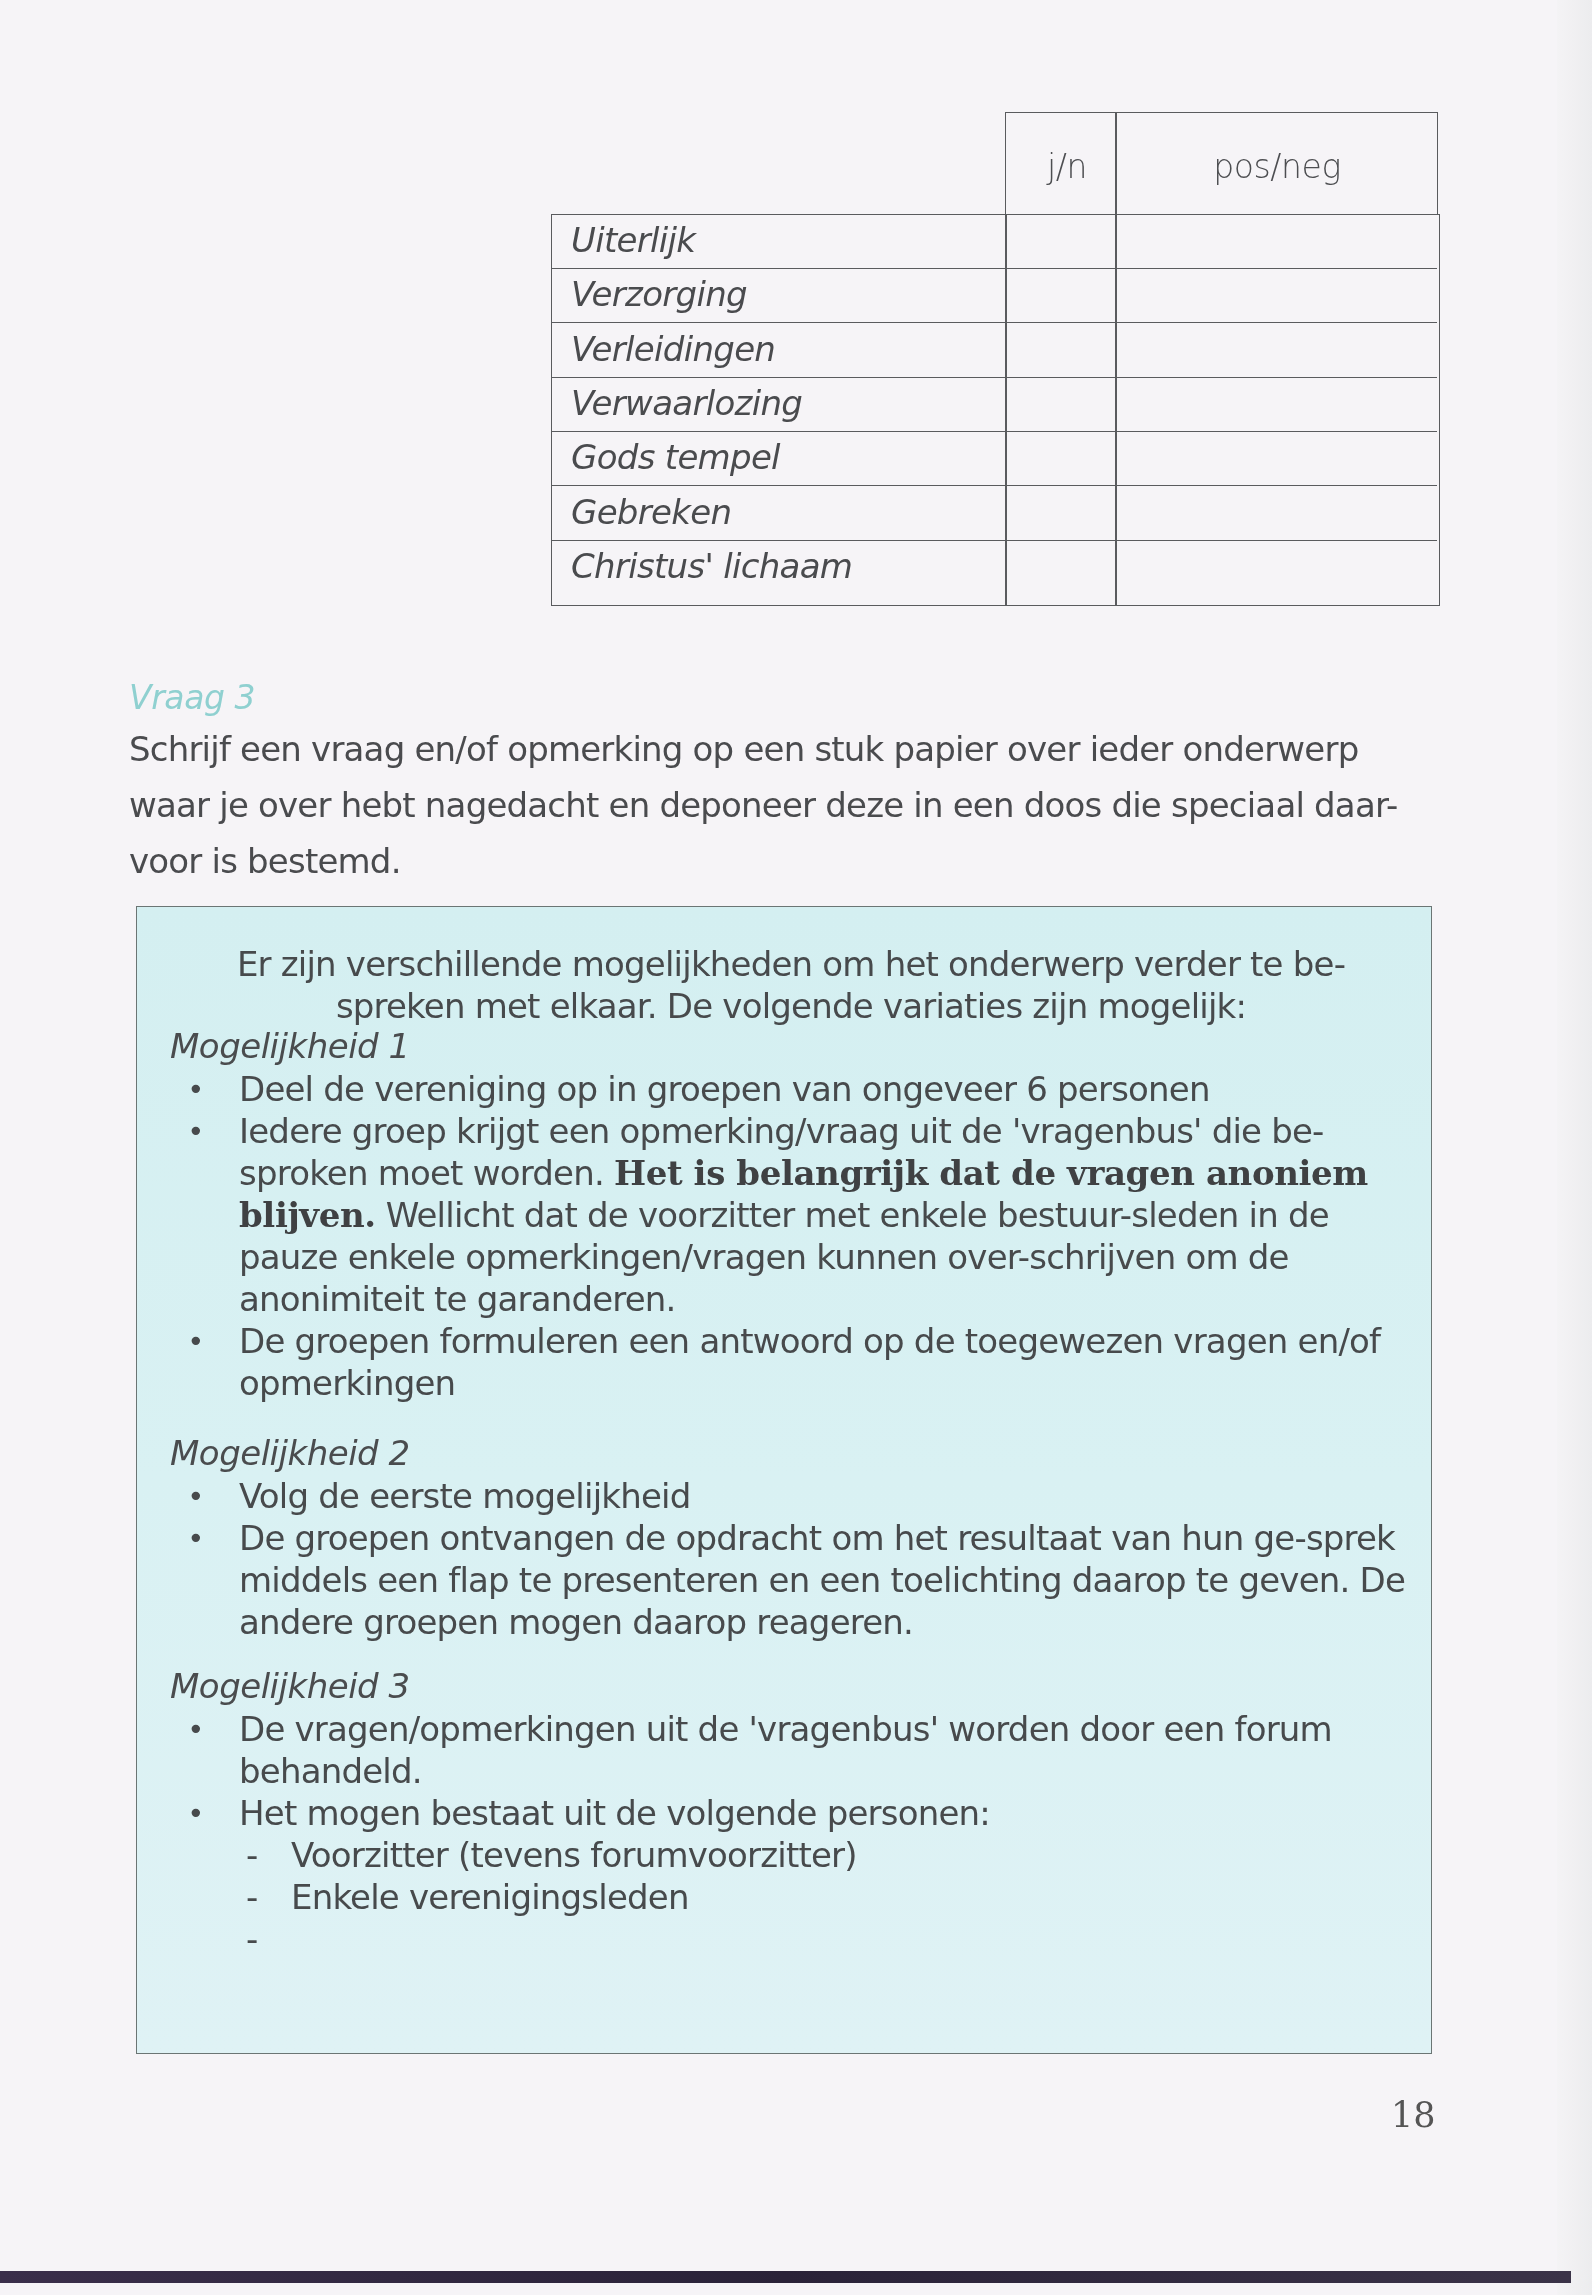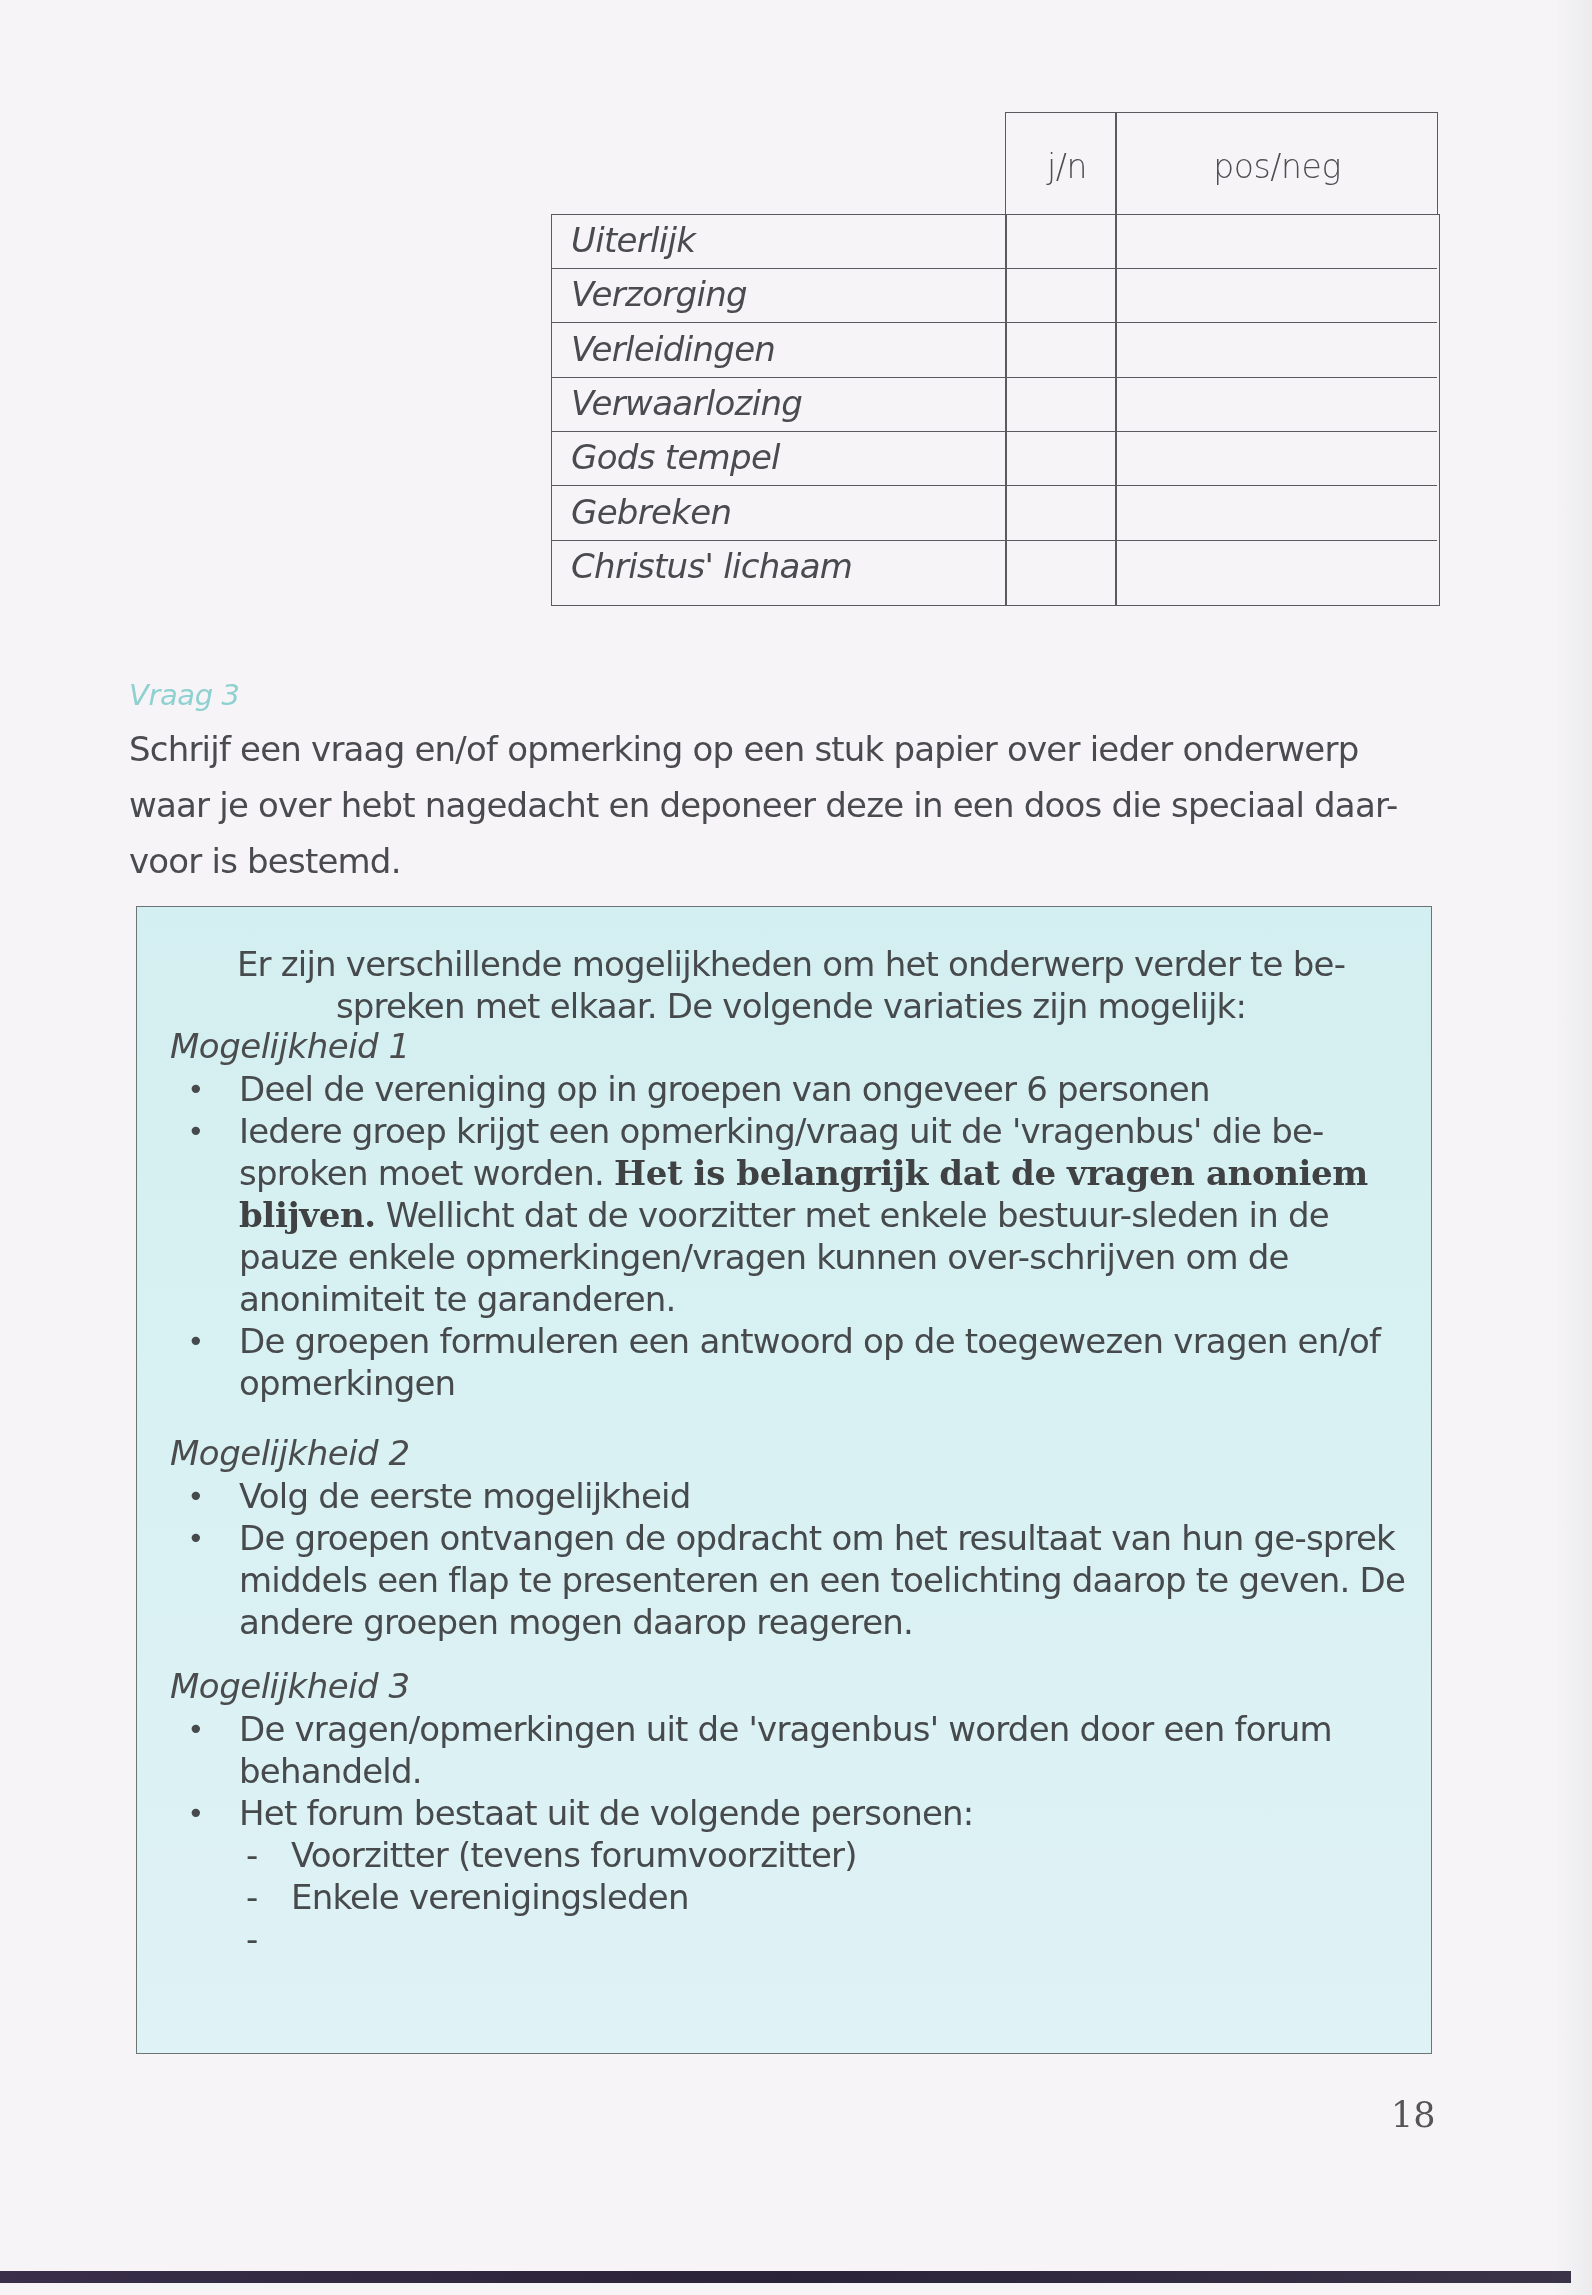--- a/index.html
+++ b/index.html
@@ -43,21 +43,21 @@
   .grid .row .label {
     position: absolute; left: 19px; top: 5.2px; font-size: 34px; color: #4a4b4e;
     letter-spacing: -0.7px; white-space: nowrap; font-style: italic;
   }
   .grid .vdiv {
     position: absolute; top: 102px; width: 1.7px; height: 392px; background: #5a5b5e;
   }
   
   .q-title {
     position: absolute; left: 129px; top: 678px;
-    font-size: 29px; font-style: italic; color: #8fd0d0; letter-spacing: -0.4px;
+    font-size: 33px; font-style: italic; color: #8fd0d0; letter-spacing: -0.4px;
   }
   .q-text {
     position: absolute; left: 129px; top: 721px; width: 1312px;
     font-size: 34px; line-height: 56px; color: #4a4b4e; letter-spacing: -0.8px;
   }
   
   .box {
     position: absolute; left: 136px; top: 906px; width: 1296px; height: 1148px;
     background: linear-gradient(to bottom, #d4eff1 0%, #d9f1f3 50%, #dff2f5 100%);
     border: 1.7px solid #6b7574; box-sizing: border-box;
@@ -143,21 +143,21 @@
 
   <div class="opt-title" style="top:526px">Mogelijkheid 2</div>
   <ul class="items" style="top:568px">
     <li><span class="bullet">•</span><span>Volg de eerste mogelijkheid</span></li>
     <li><span class="bullet">•</span><span>De groepen ontvangen de opdracht om het resultaat van hun ge-sprek middels een flap te presenteren en een toelichting daarop te geven. De andere groepen mogen daarop reageren.</span></li>
   </ul>
 
   <div class="opt-title" style="top:759px">Mogelijkheid 3</div>
   <ul class="items" style="top:801px">
     <li><span class="bullet">•</span><span>De vragen/opmerkingen uit de 'vragenbus' worden door een forum behandeld.</span></li>
-    <li><span class="bullet">•</span><span>Het forum bestaat uit de volgende personen:</span>
+    <li><span class="bullet">•</span><span>Het mogen bestaat uit de volgende personen:</span>
       <ul class="sub">
         <li><span class="dash">-</span><span>Voorzitter (tevens forumvoorzitter)</span></li>
         <li><span class="dash">-</span><span>Enkele verenigingsleden</span></li>
         <li><span class="dash">-</span></li>
       </ul>
     </li>
   </ul>
 </div>
 
 <div class="page-number">18</div>

